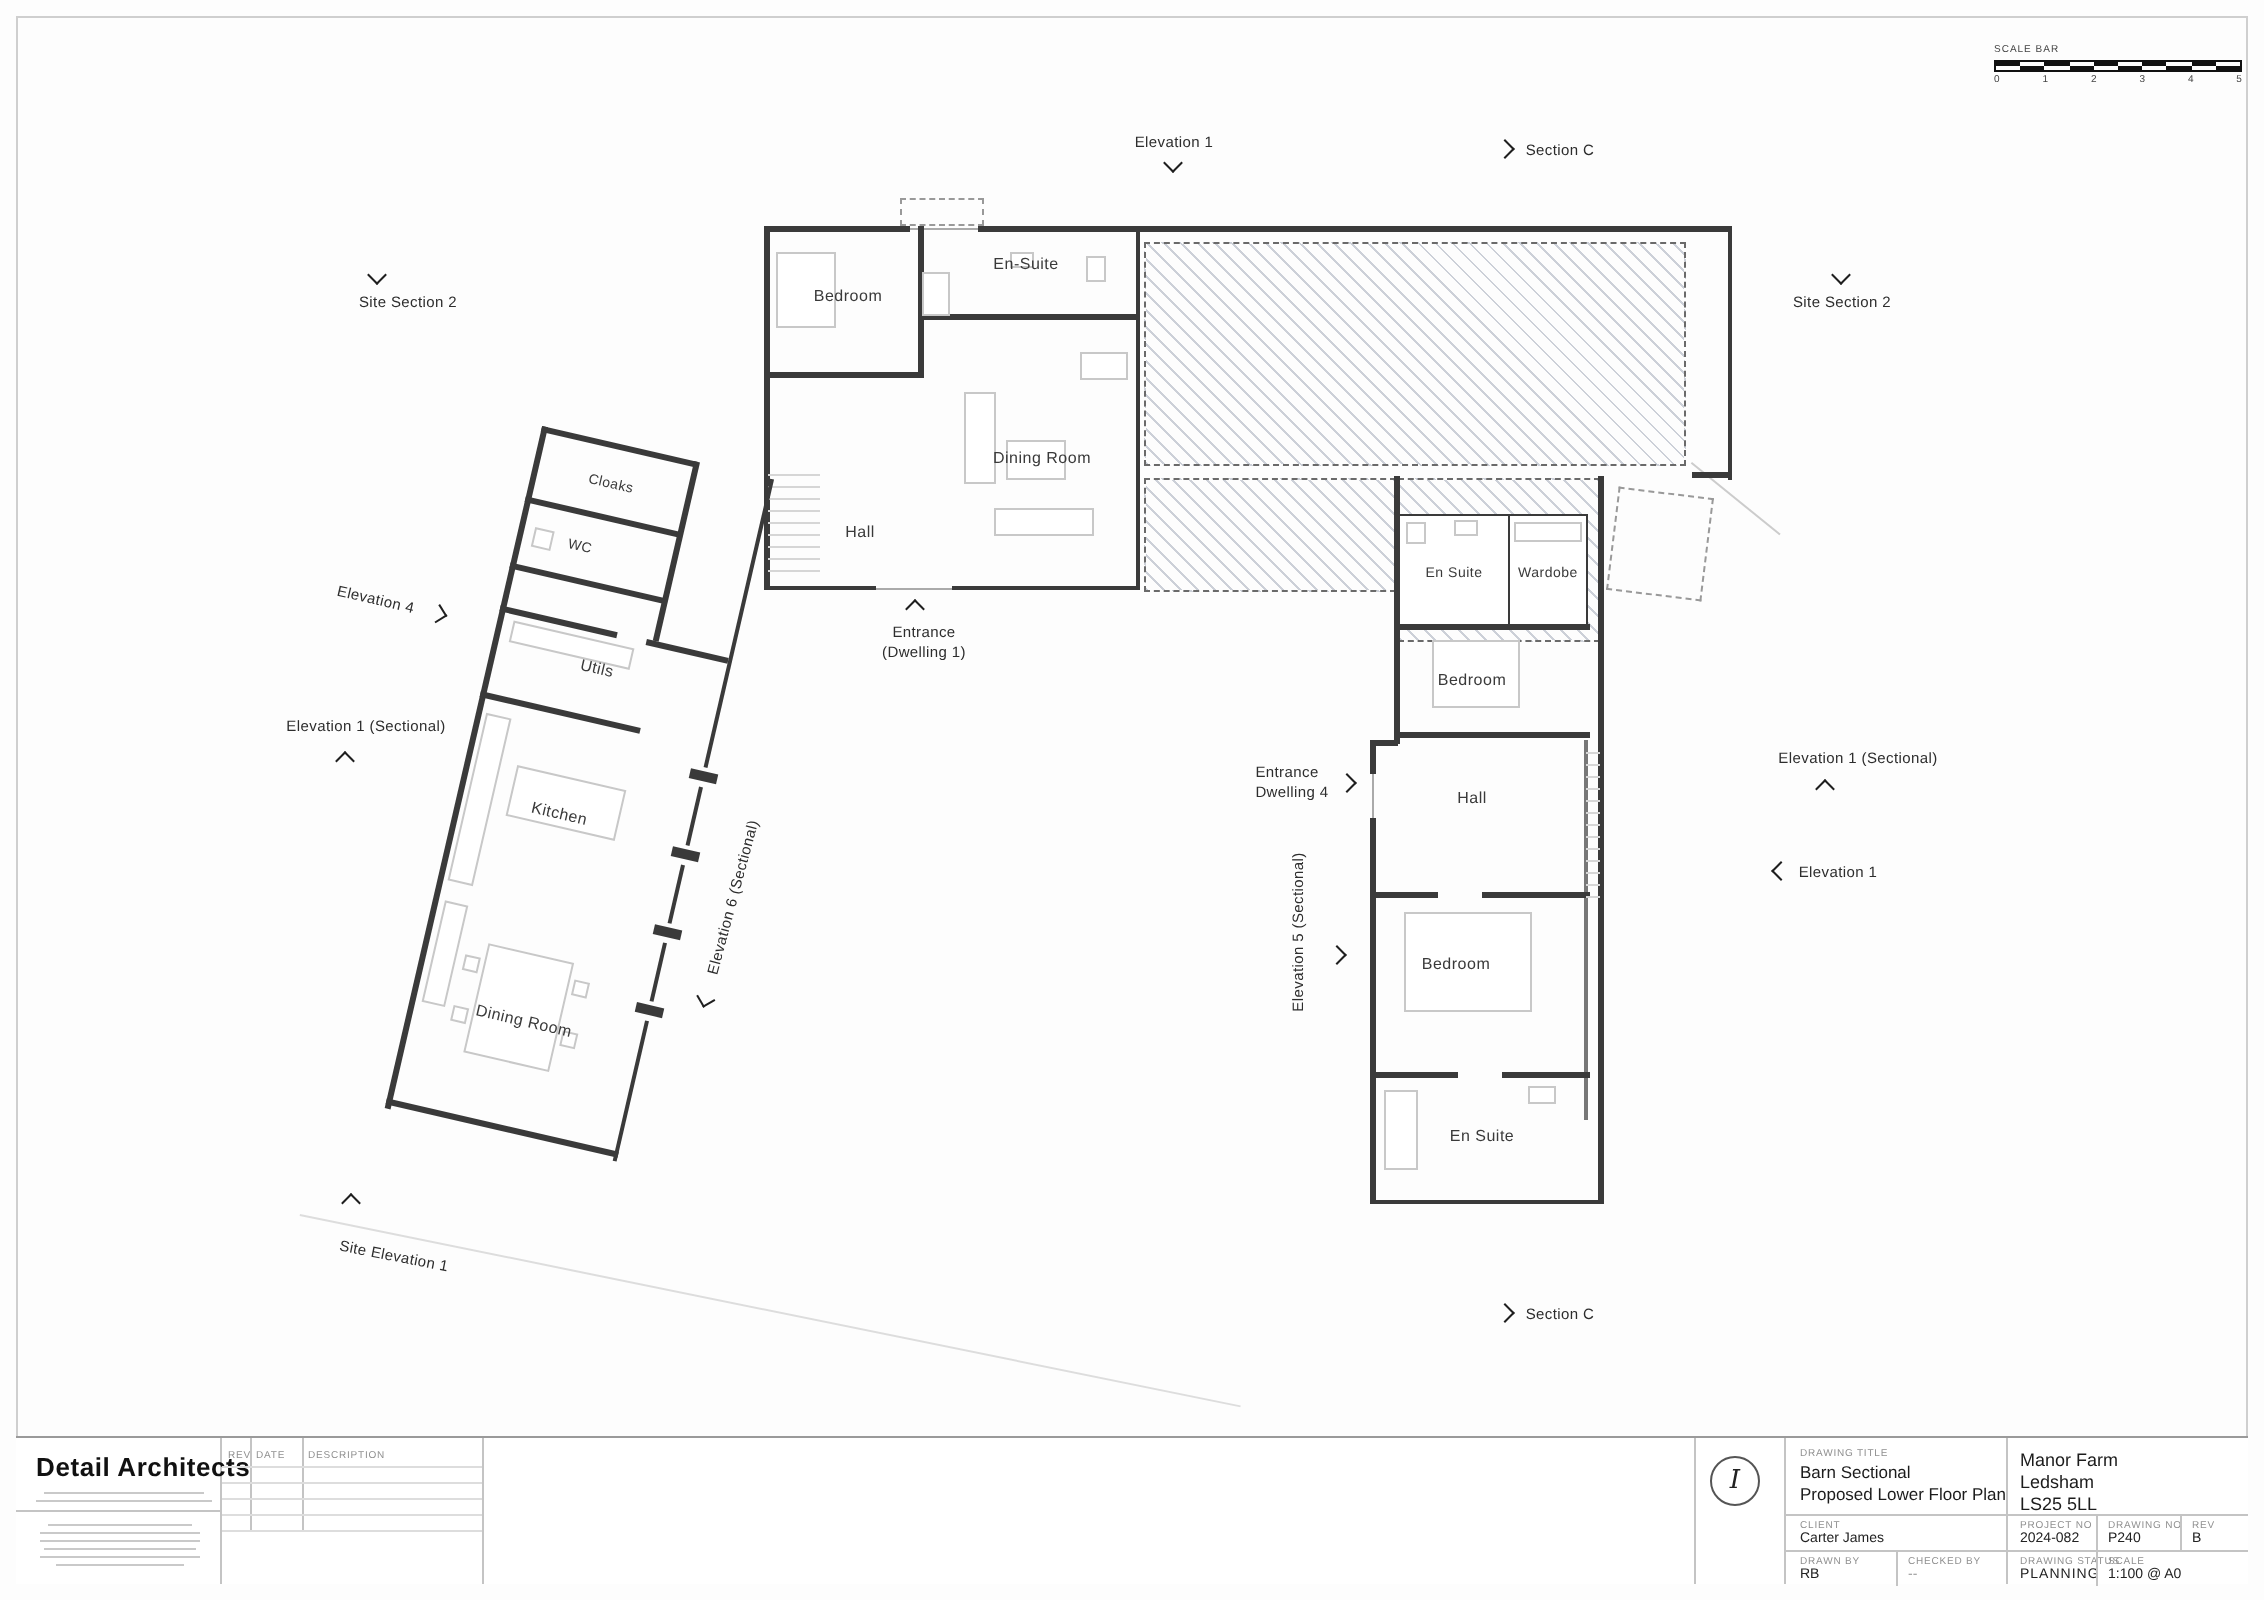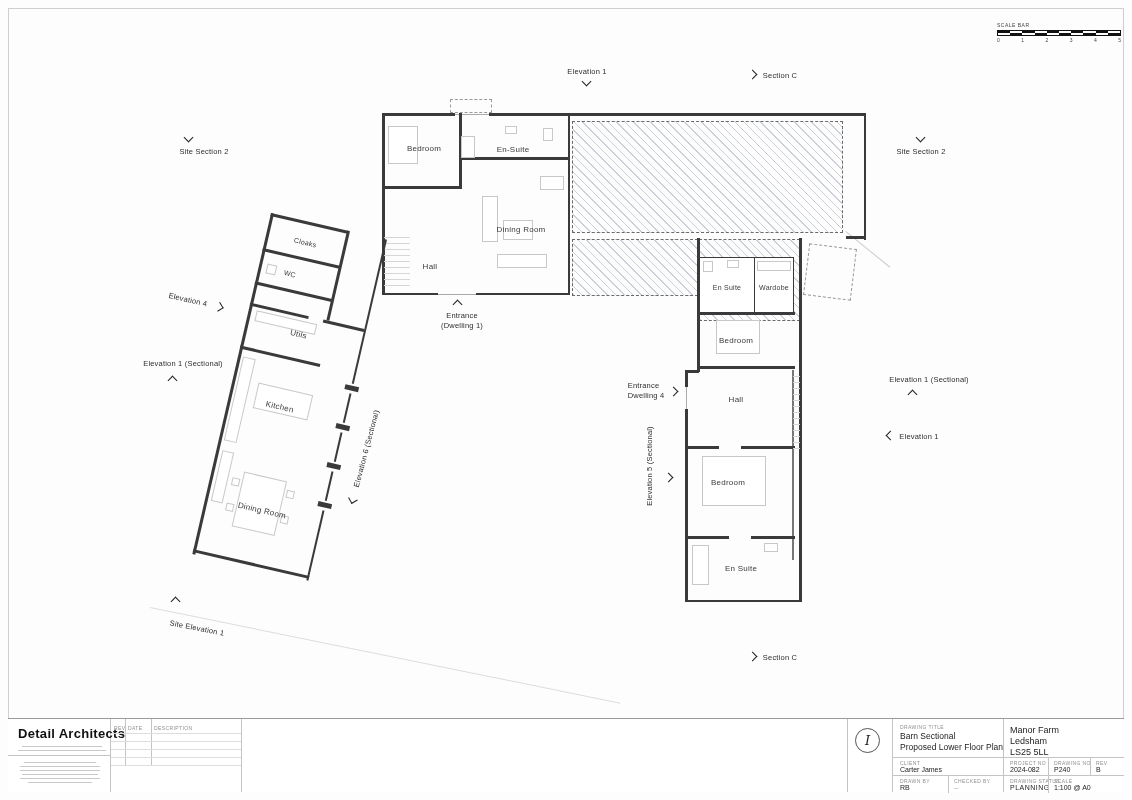--- a/index.html
+++ b/index.html
@@ -180,21 +180,21 @@
 
   <div class="furn" style="left:716px;top:320px;width:44px;height:34px;"></div>
   <div class="furn" style="left:702px;top:456px;width:64px;height:50px;"></div>
   <div class="furn" style="left:692px;top:545px;width:17px;height:40px;"></div>
   <div class="furn" style="left:764px;top:543px;width:14px;height:9px;"></div>
   <div class="furn" style="left:757px;top:261px;width:34px;height:10px;"></div>
   <div class="furn" style="left:703px;top:261px;width:10px;height:11px;"></div>
   <div class="furn" style="left:727px;top:260px;width:12px;height:8px;"></div>
 
   <div class="lbl" style="left:424px;top:148px;">Bedroom</div>
-  <div class="lbl" style="left:513px;top:149px;text-align:center;">En-Suite</div>
+  <div class="lbl" style="left:513px;top:132px;text-align:center;">En-Suite</div>
   <div class="lbl" style="left:521px;top:229px;">Dining Room</div>
   <div class="lbl" style="left:430px;top:266px;">Hall</div>
   <div class="lbl small" style="left:727px;top:287px;">En Suite</div>
   <div class="lbl small" style="left:774px;top:287px;">Wardobe</div>
   <div class="lbl" style="left:736px;top:340px;">Bedroom</div>
   <div class="lbl" style="left:736px;top:399px;">Hall</div>
   <div class="lbl" style="left:728px;top:482px;">Bedroom</div>
   <div class="lbl" style="left:741px;top:568px;">En Suite</div>
 
   <div class="mk" style="left:587px;top:71px;">Elevation 1</div>

